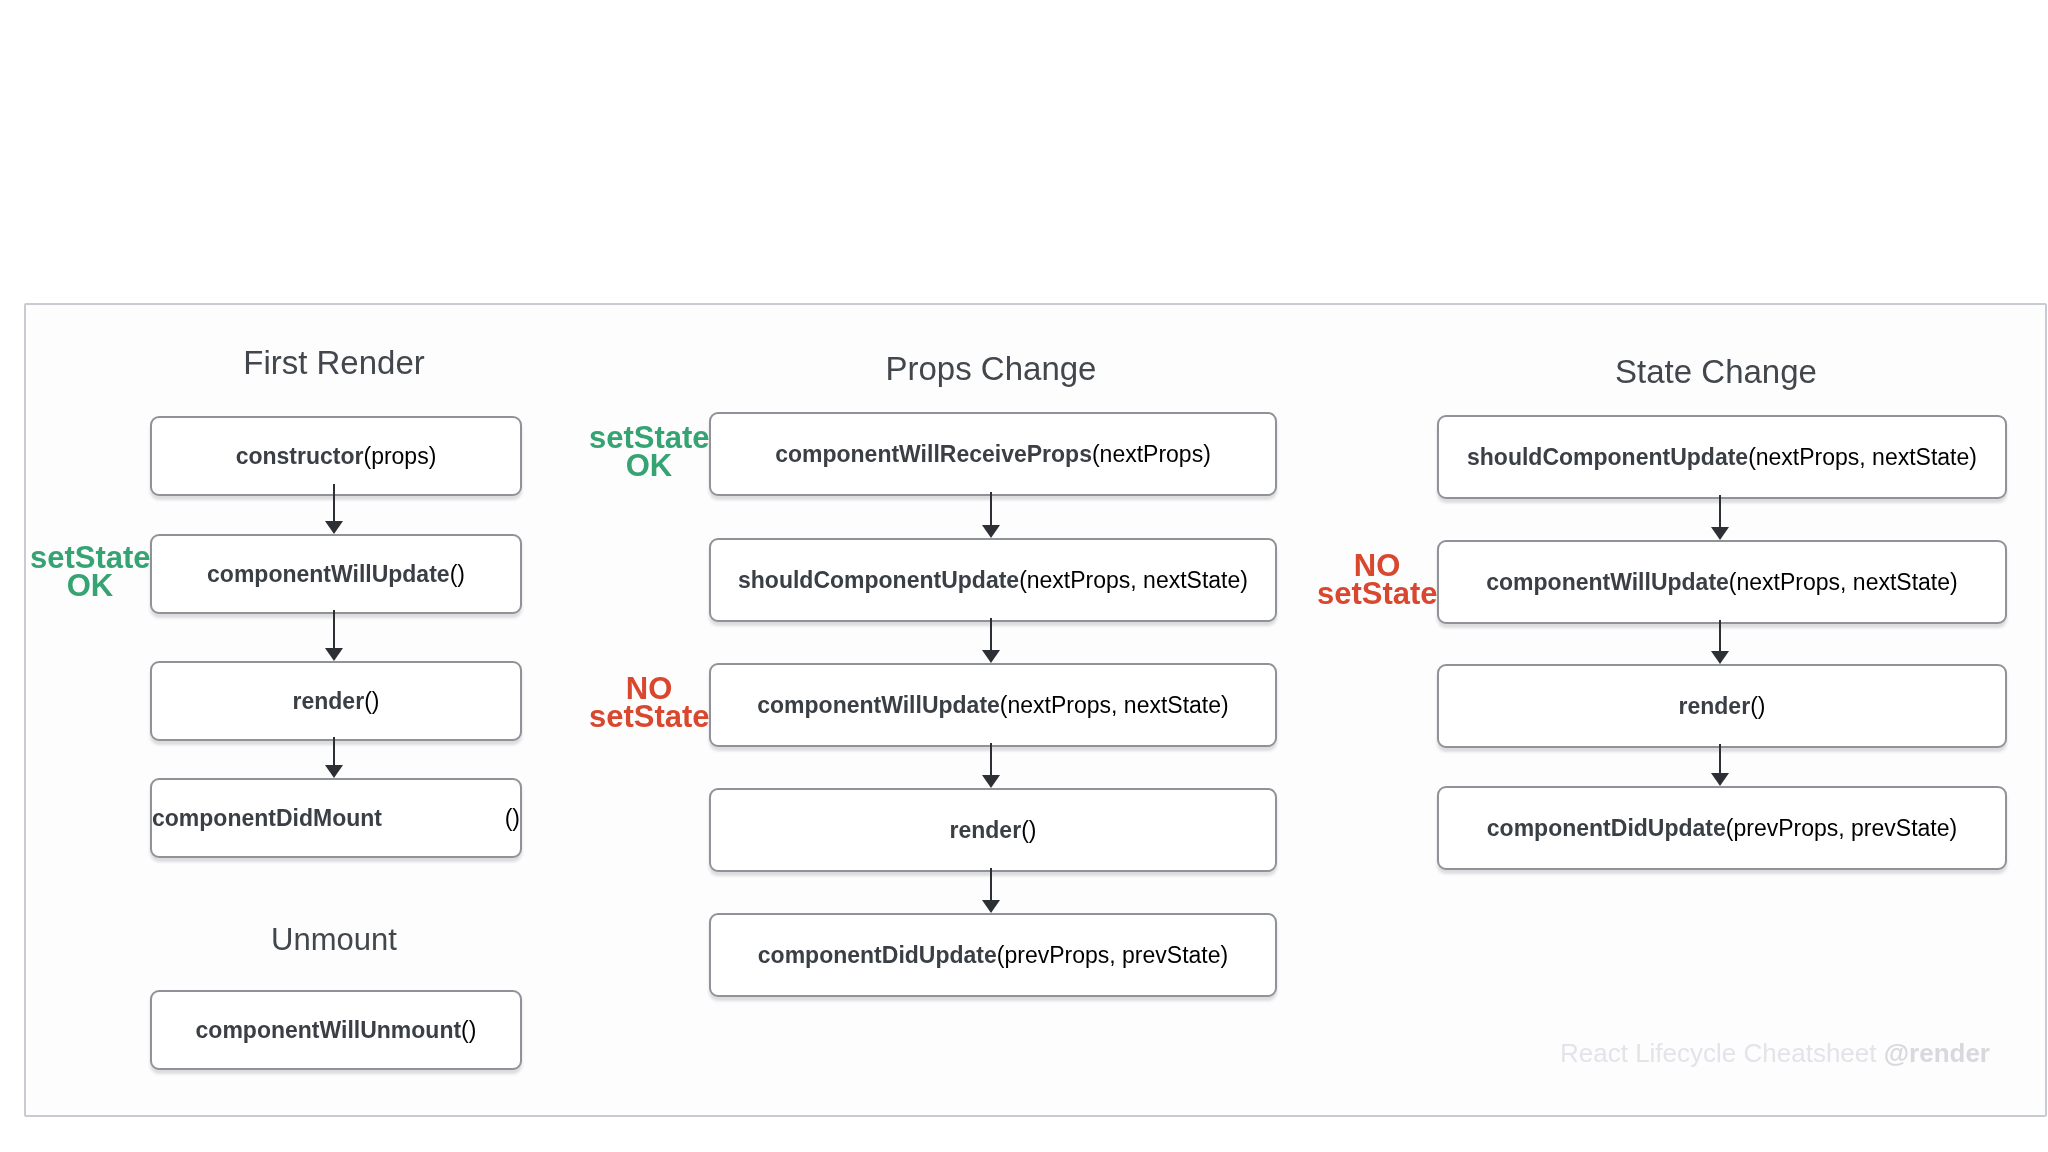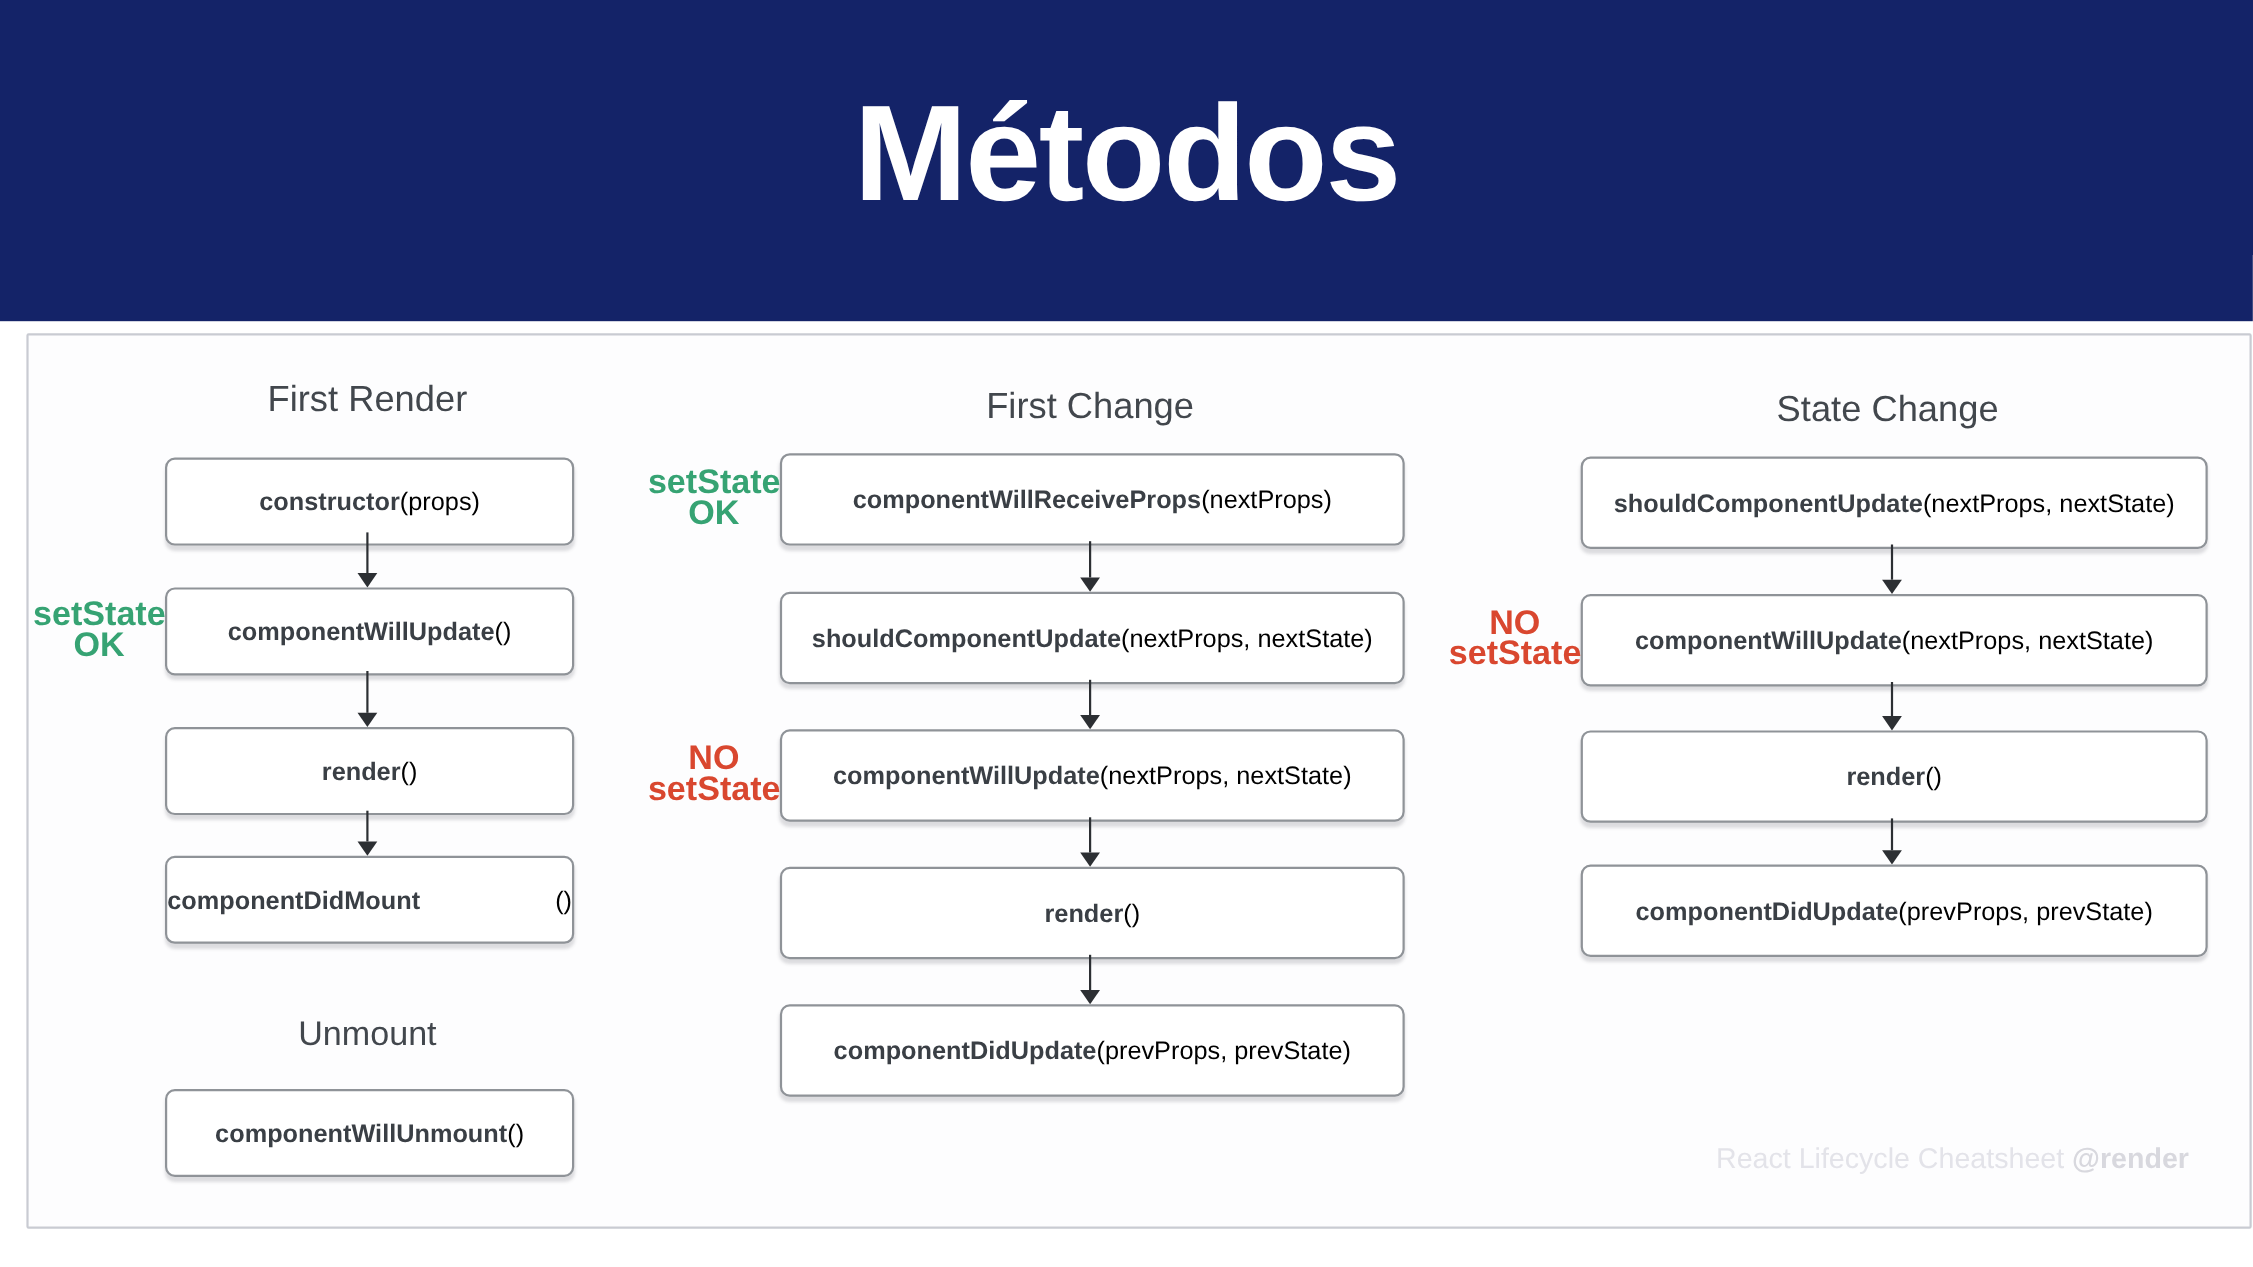--- a/index.html
+++ b/index.html
@@ -41,23 +41,20 @@
   
   .watermark{position:absolute;right:58px;top:1038px;font-size:26px;
     color:#e3e3e9;white-space:nowrap;}
   .watermark .handle{font-weight:700;color:#d8d8de;}
 </style>
 </head>
 <body>
 
 <div id="stage">
 
-  <div class="slide-header">
-    <div class="slide-title">Métodos</div>
-  </div>
 
   <div class="diagram-panel"></div>
 
   <div id="flow-layer">
       <div>
         <div class="col-title" style="left: 84px; top: 344px;">First Render</div>
         <div class="flow-box" style="left: 150px; top: 416px; width: 368px; height: 76px;">
           <span class="m-name">constructor</span>
           <span class="m-args">(props)</span>
         </div>
@@ -84,21 +81,21 @@
         <div class="arrow" style="left: 325px; top: 737px; height: 41px;">
           <div class="shaft"></div>
           <div class="head"></div>
         </div>
         <div class="flow-box" style="left: 150px; top: 778px; width: 368px; height: 76px; justify-content: space-between;">
           <span class="m-name">componentDidMount</span>
           <span class="m-args">()</span>
         </div>
       </div>
       <div>
-        <div class="col-title" style="left: 741px; top: 350px;">First Change</div>
+        <div class="col-title" style="left: 741px; top: 350px;">Props Change</div>
         <div class="flow-box" style="left: 709px; top: 412px; width: 564px; height: 80px;">
           <span class="m-name">componentWillReceiveProps</span>
           <span class="m-args">(nextProps)</span>
         </div>
         <div class="arrow" style="left: 982px; top: 492px; height: 46px;">
           <div class="shaft"></div>
           <div class="head"></div>
         </div>
         <div class="badge ok" style="left: 589px; top: 424px;">
           <div>setState</div>

